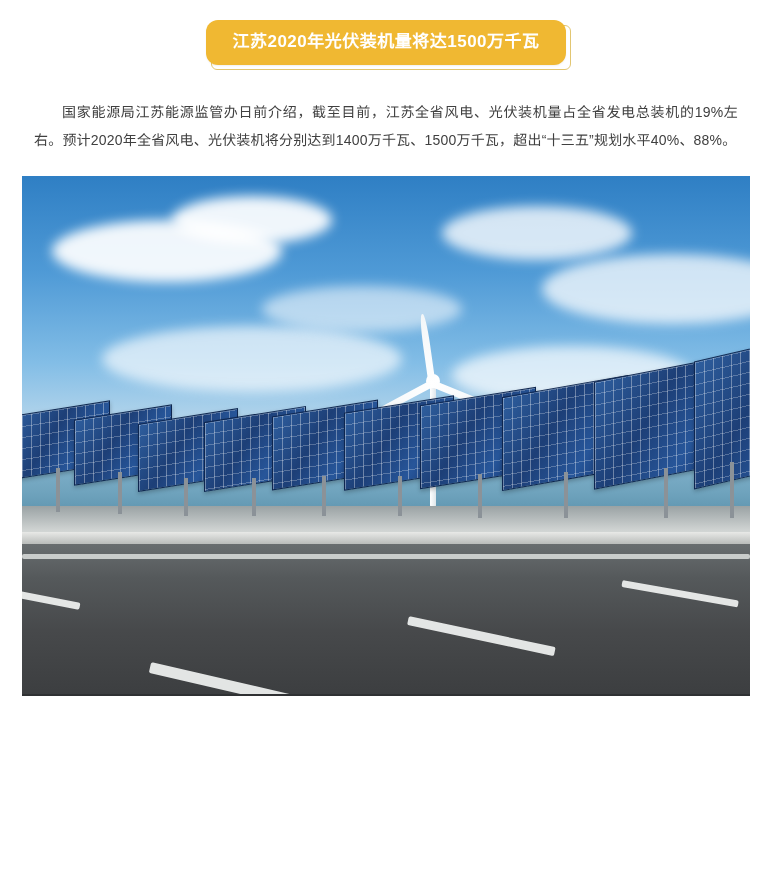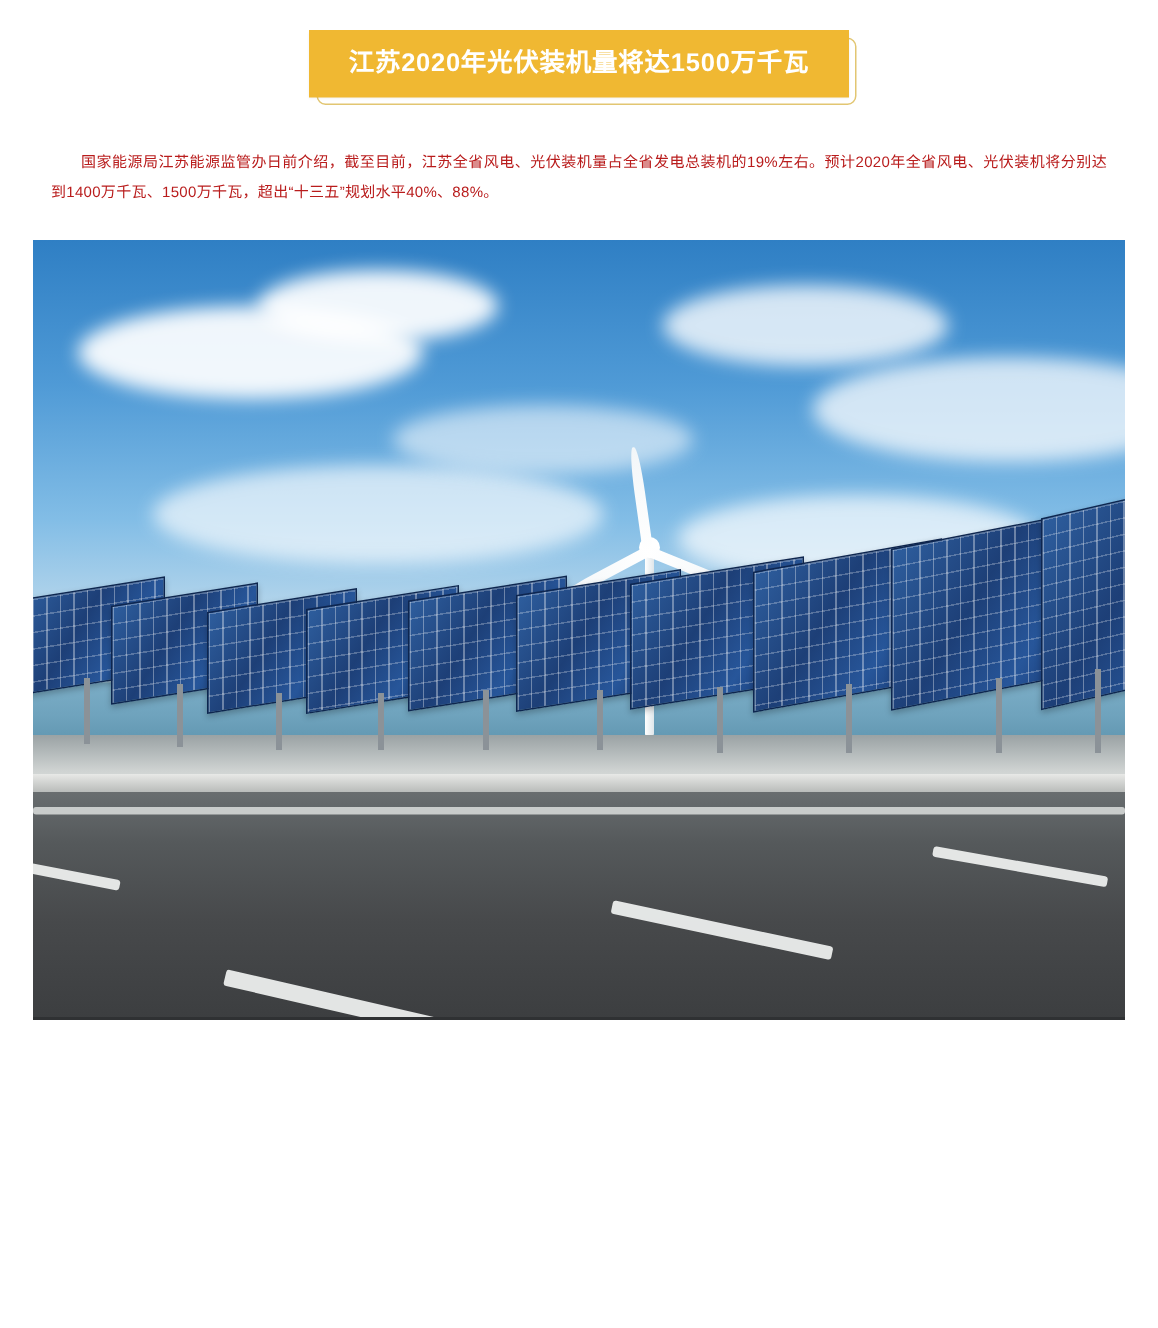--- a/index.html
+++ b/index.html
@@ -40,43 +40,43 @@
     right: -5px;
     bottom: -5px;
     border: 1px solid #e2c672;
     border-radius: 6px;
     z-index: 0;
   }
   .title-banner {
     position: relative;
     z-index: 1;
     background: #f0b832;
-    border-radius: 0;
+    border-radius: 12px;
     padding: 12px 26px 13px 26px;
     min-width: 300px;
     text-align: center;
     box-shadow: 0 1px 2px rgba(0,0,0,0.06);
   }
   .title-text {
     color: #ffffff;
     font-size: 17px;
     font-weight: bold;
     letter-spacing: 0.5px;
     line-height: 1.2;
     white-space: nowrap;
   }
 
   
   .article {
     padding: 34px 34px 0 34px;
   }
   .para {
-    font-size: 10px;
+    font-size: 14px;
     line-height: 1.95;
-    color: #b91c1c;
+    color: #404040;
     text-align: justify;
     text-justify: inter-ideograph;
     text-indent: 2em;
     margin: 0 0 2px 0;
     letter-spacing: 0.2px;
   }
 
   
   .photo-wrap {
     margin: 22px 22px 0 22px;

